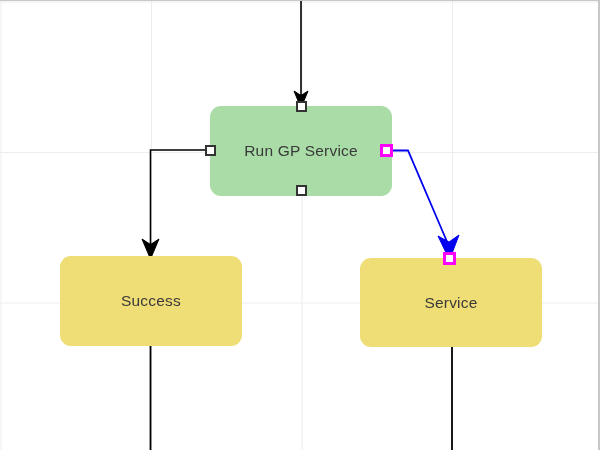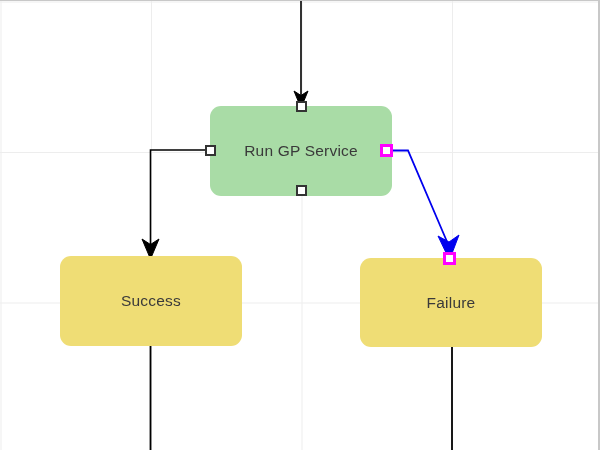--- a/index.html
+++ b/index.html
@@ -129,21 +129,21 @@
 
   <div class="node" id="node-run-gp-service">
     <span class="node-label">Run GP Service</span>
   </div>
 
   <div class="node" id="node-success">
     <span class="node-label">Success</span>
   </div>
 
   <div class="node" id="node-failure">
-    <span class="node-label">Failure</span>
+    <span class="node-label">Service</span>
   </div>
 
   <div class="handle" id="handle-run-top"></div>
   <div class="handle" id="handle-run-left"></div>
   <div class="handle" id="handle-run-bottom"></div>
   <div class="handle selected" id="handle-run-right"></div>
   <div class="handle selected" id="handle-failure-top"></div>
 
 </div>
 

